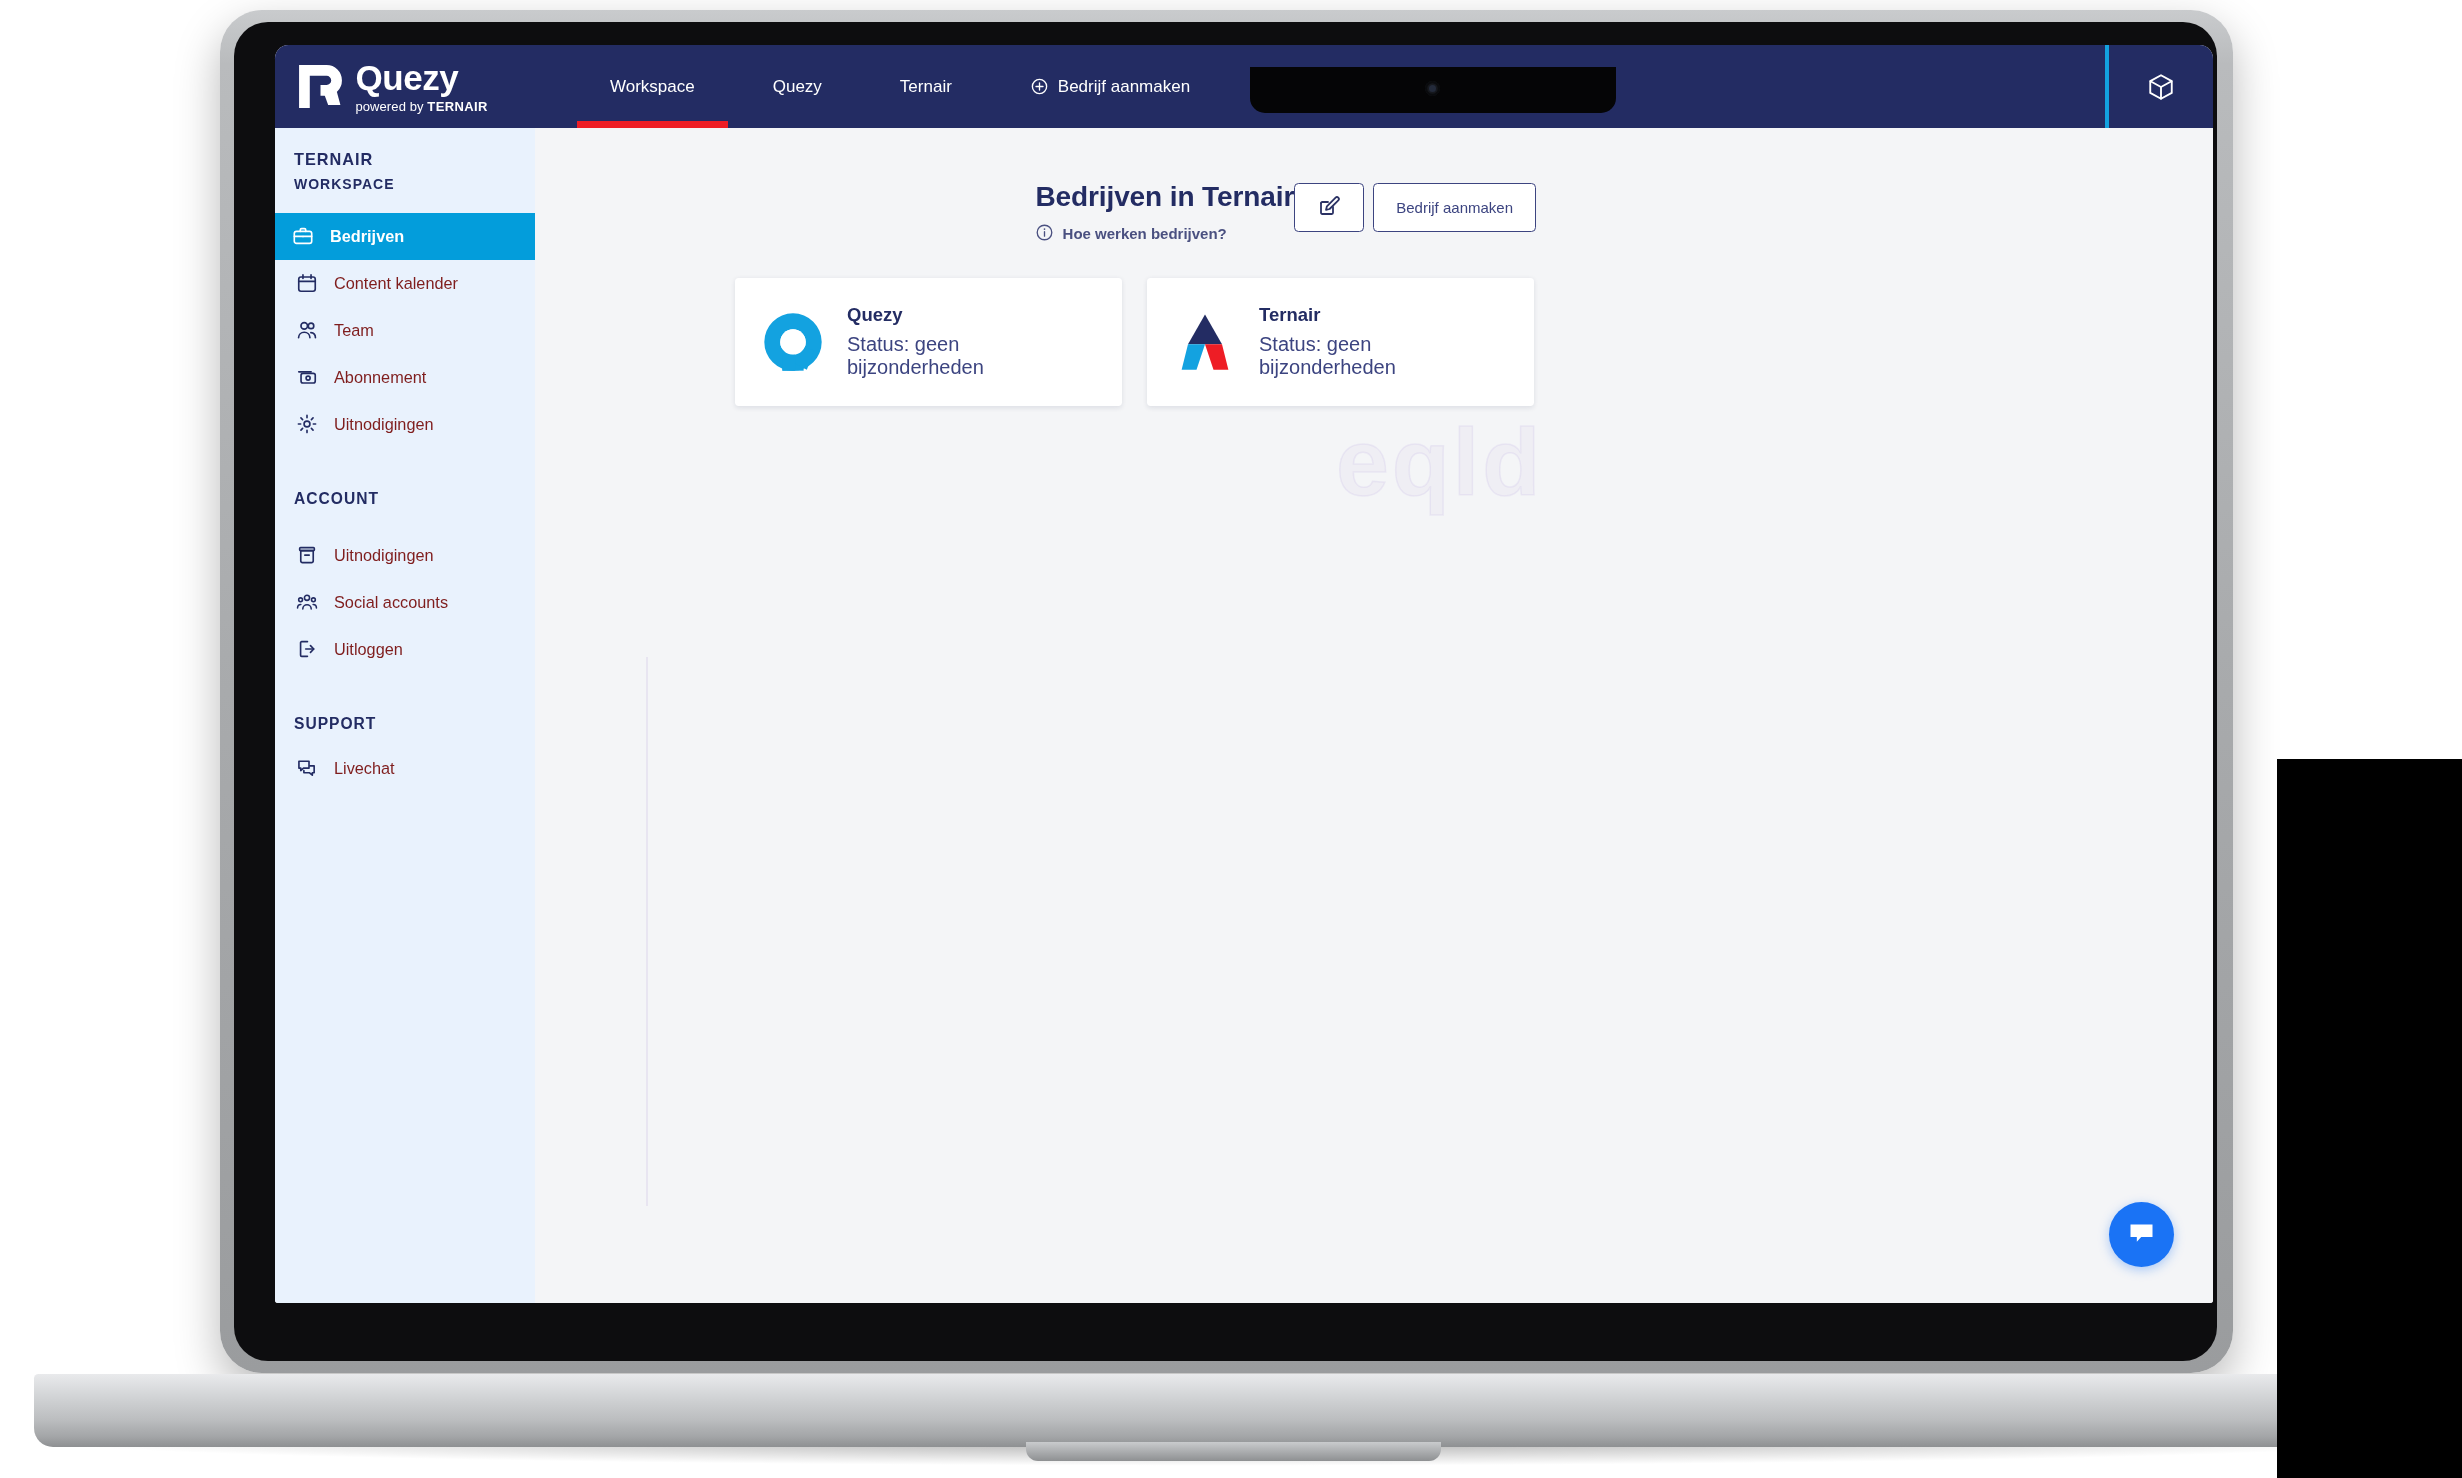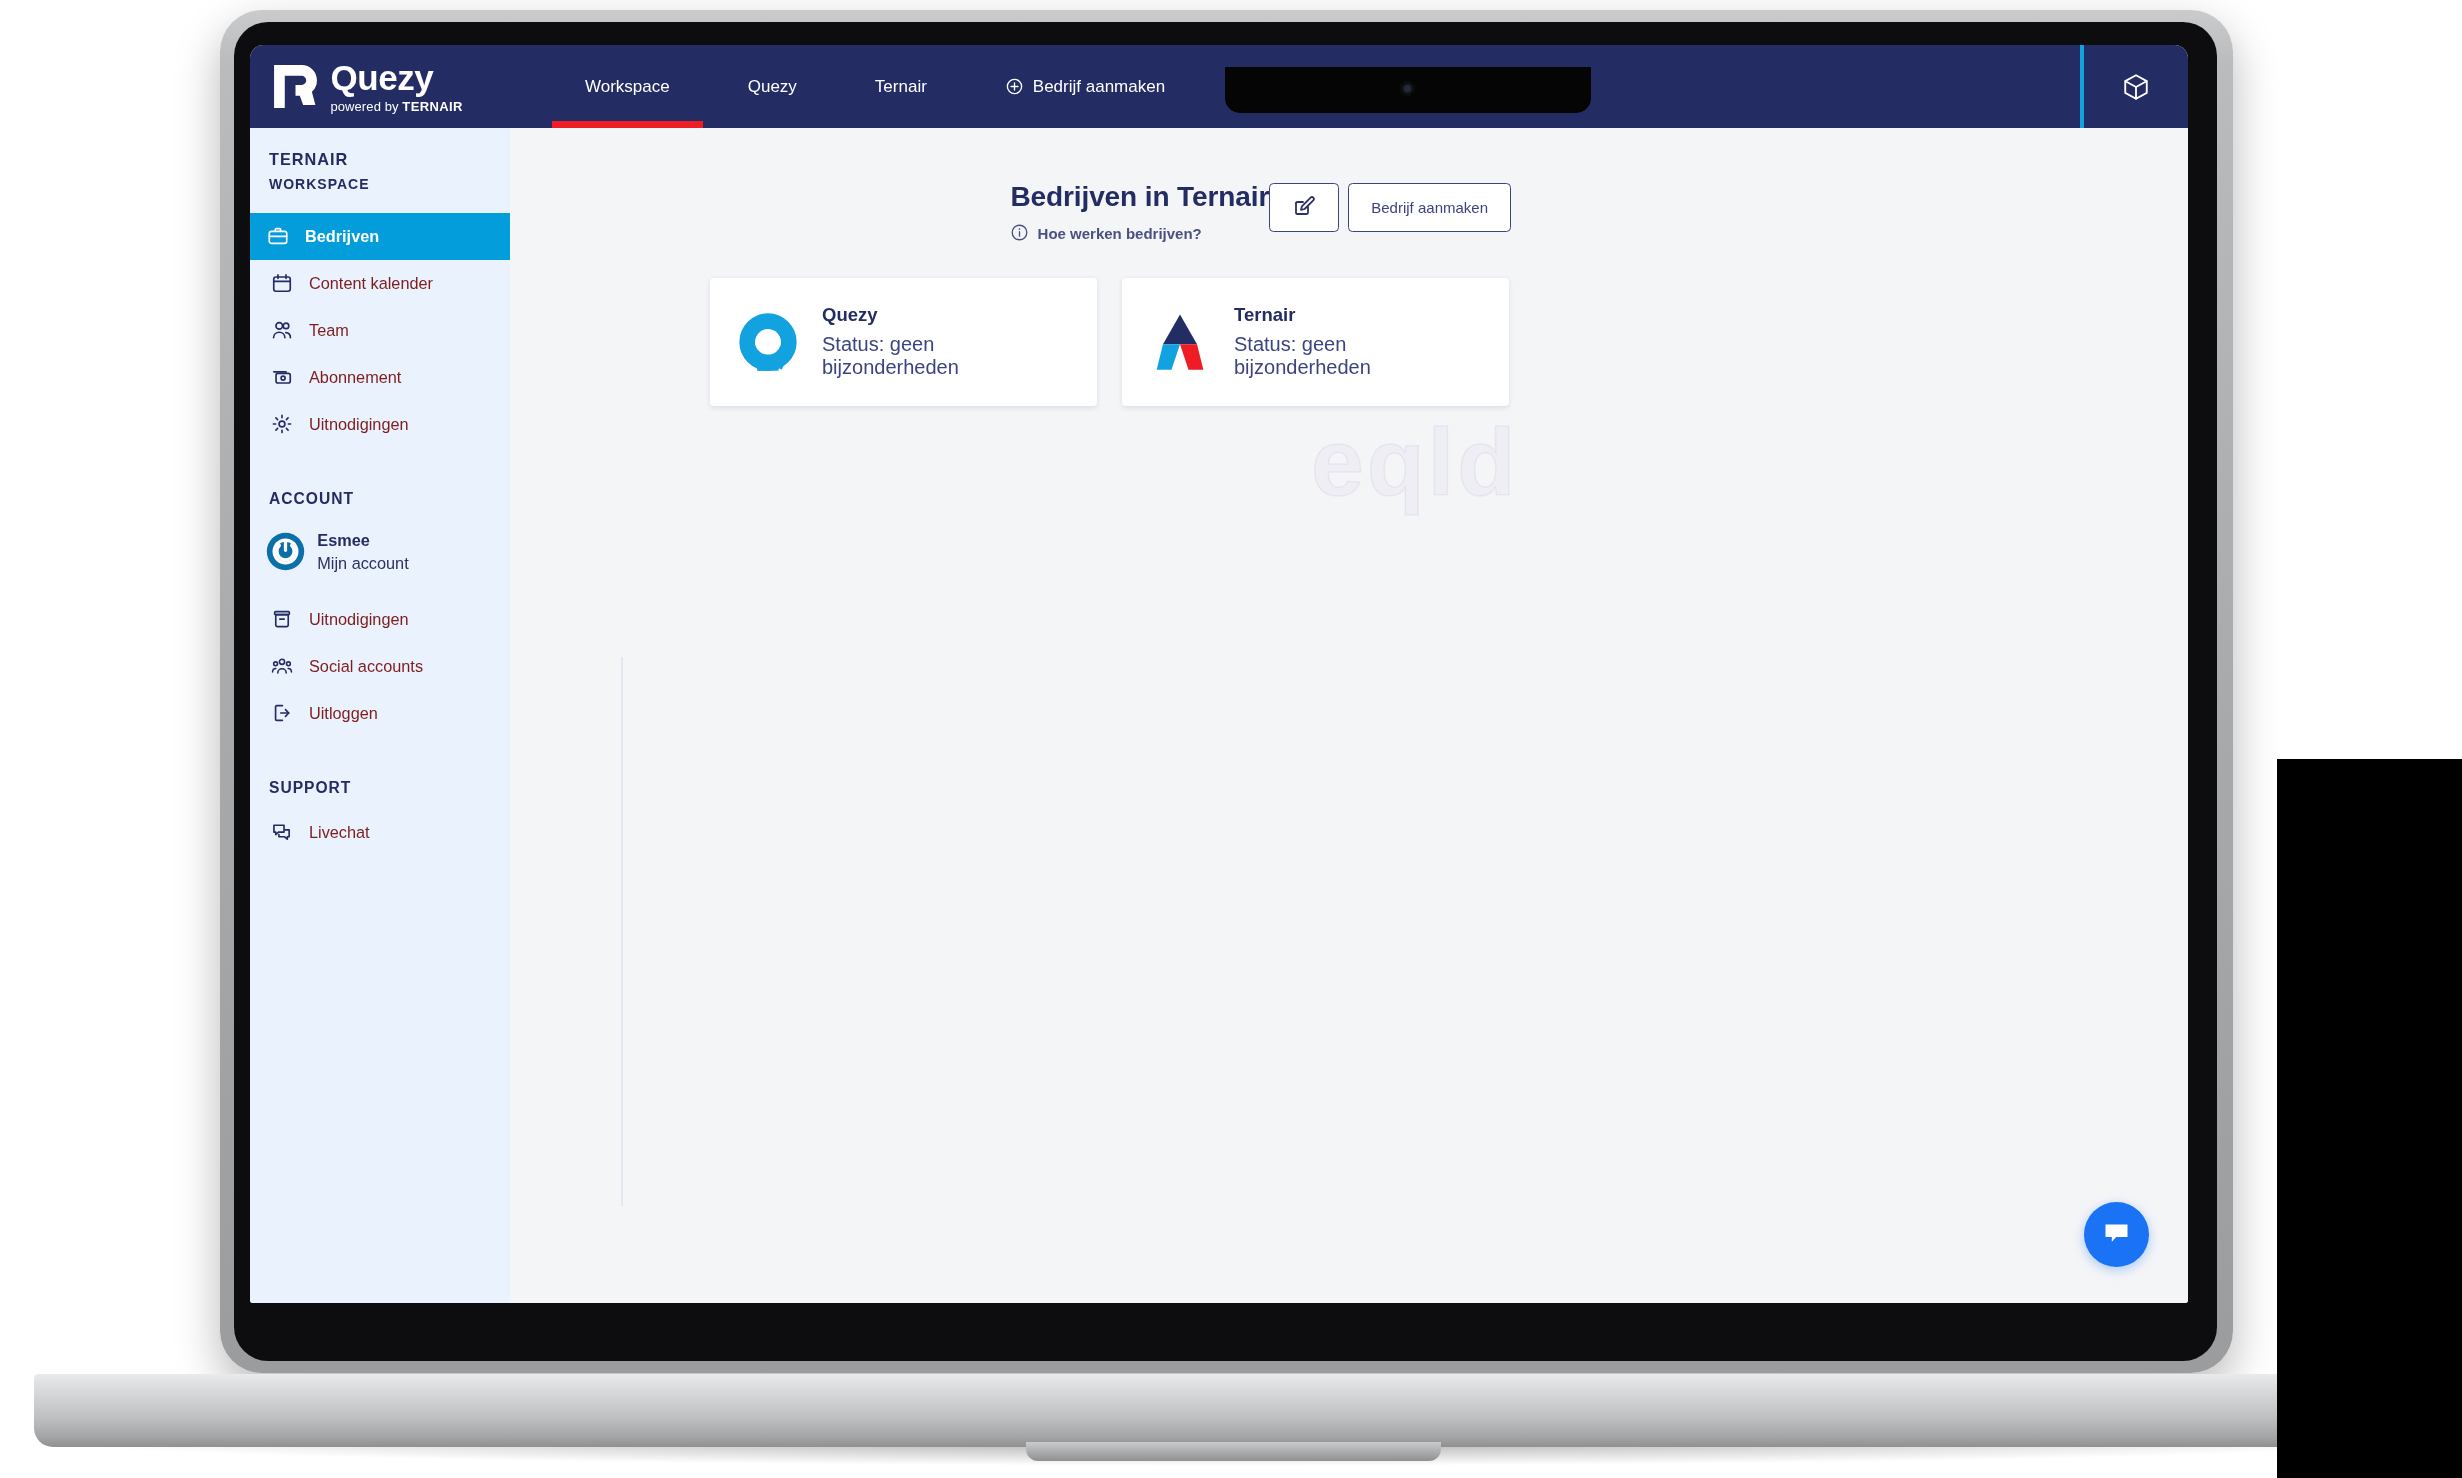--- a/index.html
+++ b/index.html
@@ -36,21 +36,21 @@
     position: absolute; left: 975px; top: 22px; width: 366px; height: 46px;
     background: #050506; border-radius: 0 0 15px 15px; z-index: 16;
   }
   .cam { position:absolute; left:1150px; top:36px; width:15px; height:15px; border-radius:50%;
          background:#16181d; box-shadow: inset 0 0 0 2.2px #0a0b0d; z-index:17; }
   .cam::after{content:"";position:absolute;left:3.7px;top:3.7px;width:7.4px;height:7.4px;border-radius:50%;
          background:#232a3a;}
 
   
   .screen {
-    position: absolute; left: 250px; top: 45px; width: 1938px; height: 1258px;
+    position: absolute; left: 275px; top: 45px; width: 1938px; height: 1258px;
     background: #f4f5f7; overflow: hidden; border-radius: 13.4px 13.4px 3px 3px; z-index: 14;
   }
 
   
   .base {
     position:absolute; left: 34px; top: 1374px; width: 2388px; height: 73px;
     background: linear-gradient(180deg,#e9eaec 0%, #d4d6d8 28%, #bcbec0 62%, #a3a5a7 86%, #8e9092 100%);
     border-radius: 4.5px 4.5px 19px 19px; z-index: 20;
   }
   .base-notch {
@@ -287,35 +287,20 @@
         </span>
         <span class="lbl">Uitnodigingen</span>
       </div>
 
       <div class="spacer-lg"></div>
 
       <div class="side-section">ACCOUNT</div>
 
       <div class="spacer-sm"></div>
 
-      <div class="account-item">
-        <span class="account-avatar">
-          <svg viewBox="0 0 48 48" width="39" height="39">
-            <circle cx="24" cy="24" r="23" fill="#0b6fa8"></circle>
-            <circle cx="24" cy="24" r="16" fill="#ffffff"></circle>
-            <circle cx="24" cy="24" r="12" fill="#0b6fa8"></circle>
-            <path d="M24 11.5v11" stroke="#ffffff" stroke-width="4" stroke-linecap="round"></path>
-            <path d="M16.5 16.5a10.5 10.5 0 1 0 15 0" stroke="#ffffff" stroke-width="4" fill="none" stroke-linecap="round"></path>
-          </svg>
-        </span>
-        <span class="account-lines">
-          <span class="account-name">Esmee</span>
-          <span class="account-sub">Mijn account</span>
-        </span>
-      </div>
 
       <div class="spacer-sm"></div>
 
       <div class="side-item">
         <span class="side-icon">
           <svg viewBox="0 0 24 24" width="22" height="22" fill="none" stroke="#232c63" stroke-width="1.8" stroke-linecap="round" stroke-linejoin="round">
             <rect x="4" y="4" width="16" height="3.3" rx="1"></rect>
             <path d="M5.2 7.3h13.6v11.2a1.8 1.8 0 0 1-1.8 1.8H7a1.8 1.8 0 0 1-1.8-1.8Z"></path>
             <path d="M9.6 12.2h4.8"></path>
           </svg>

